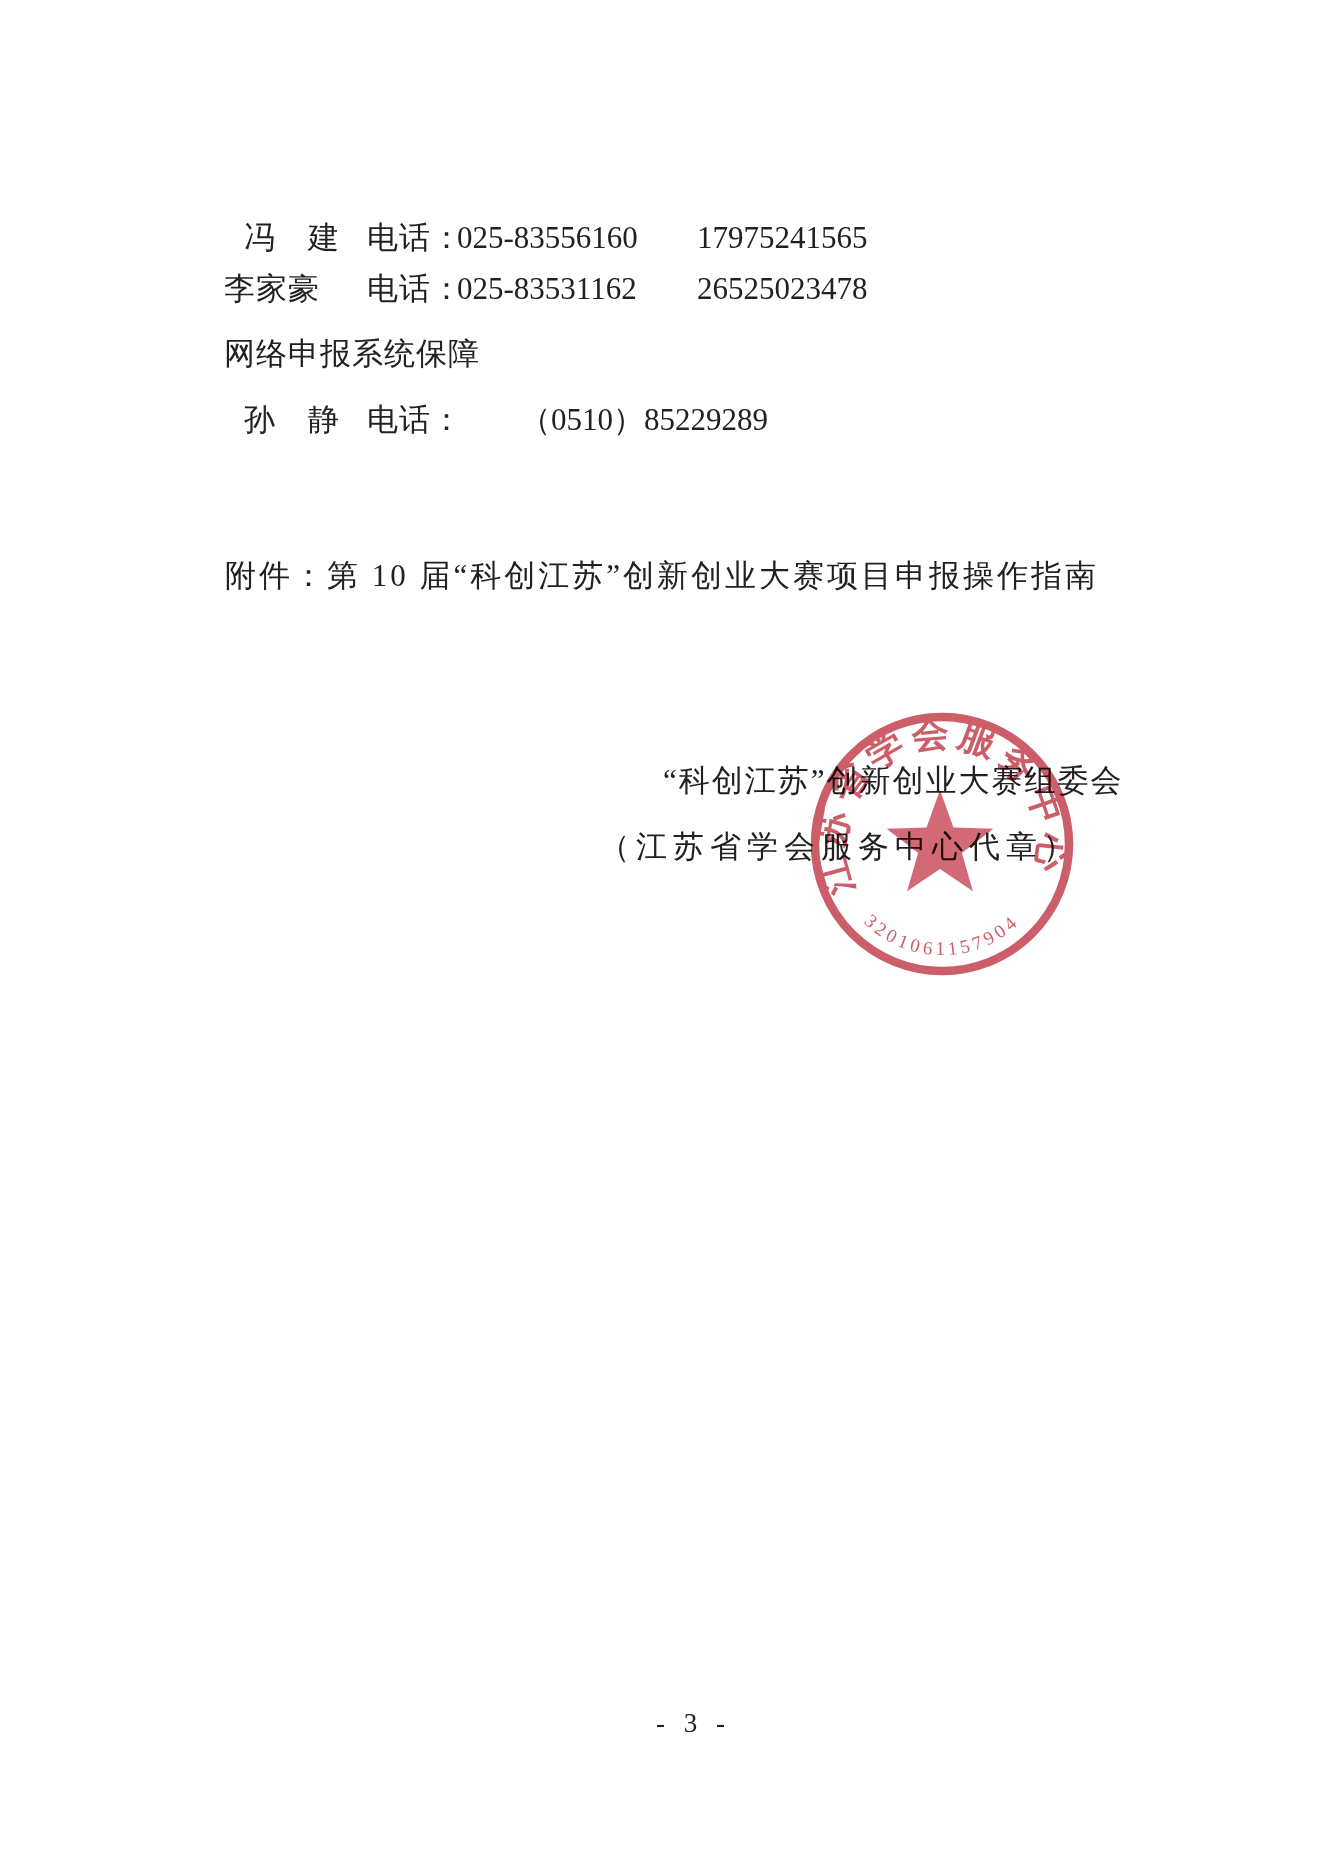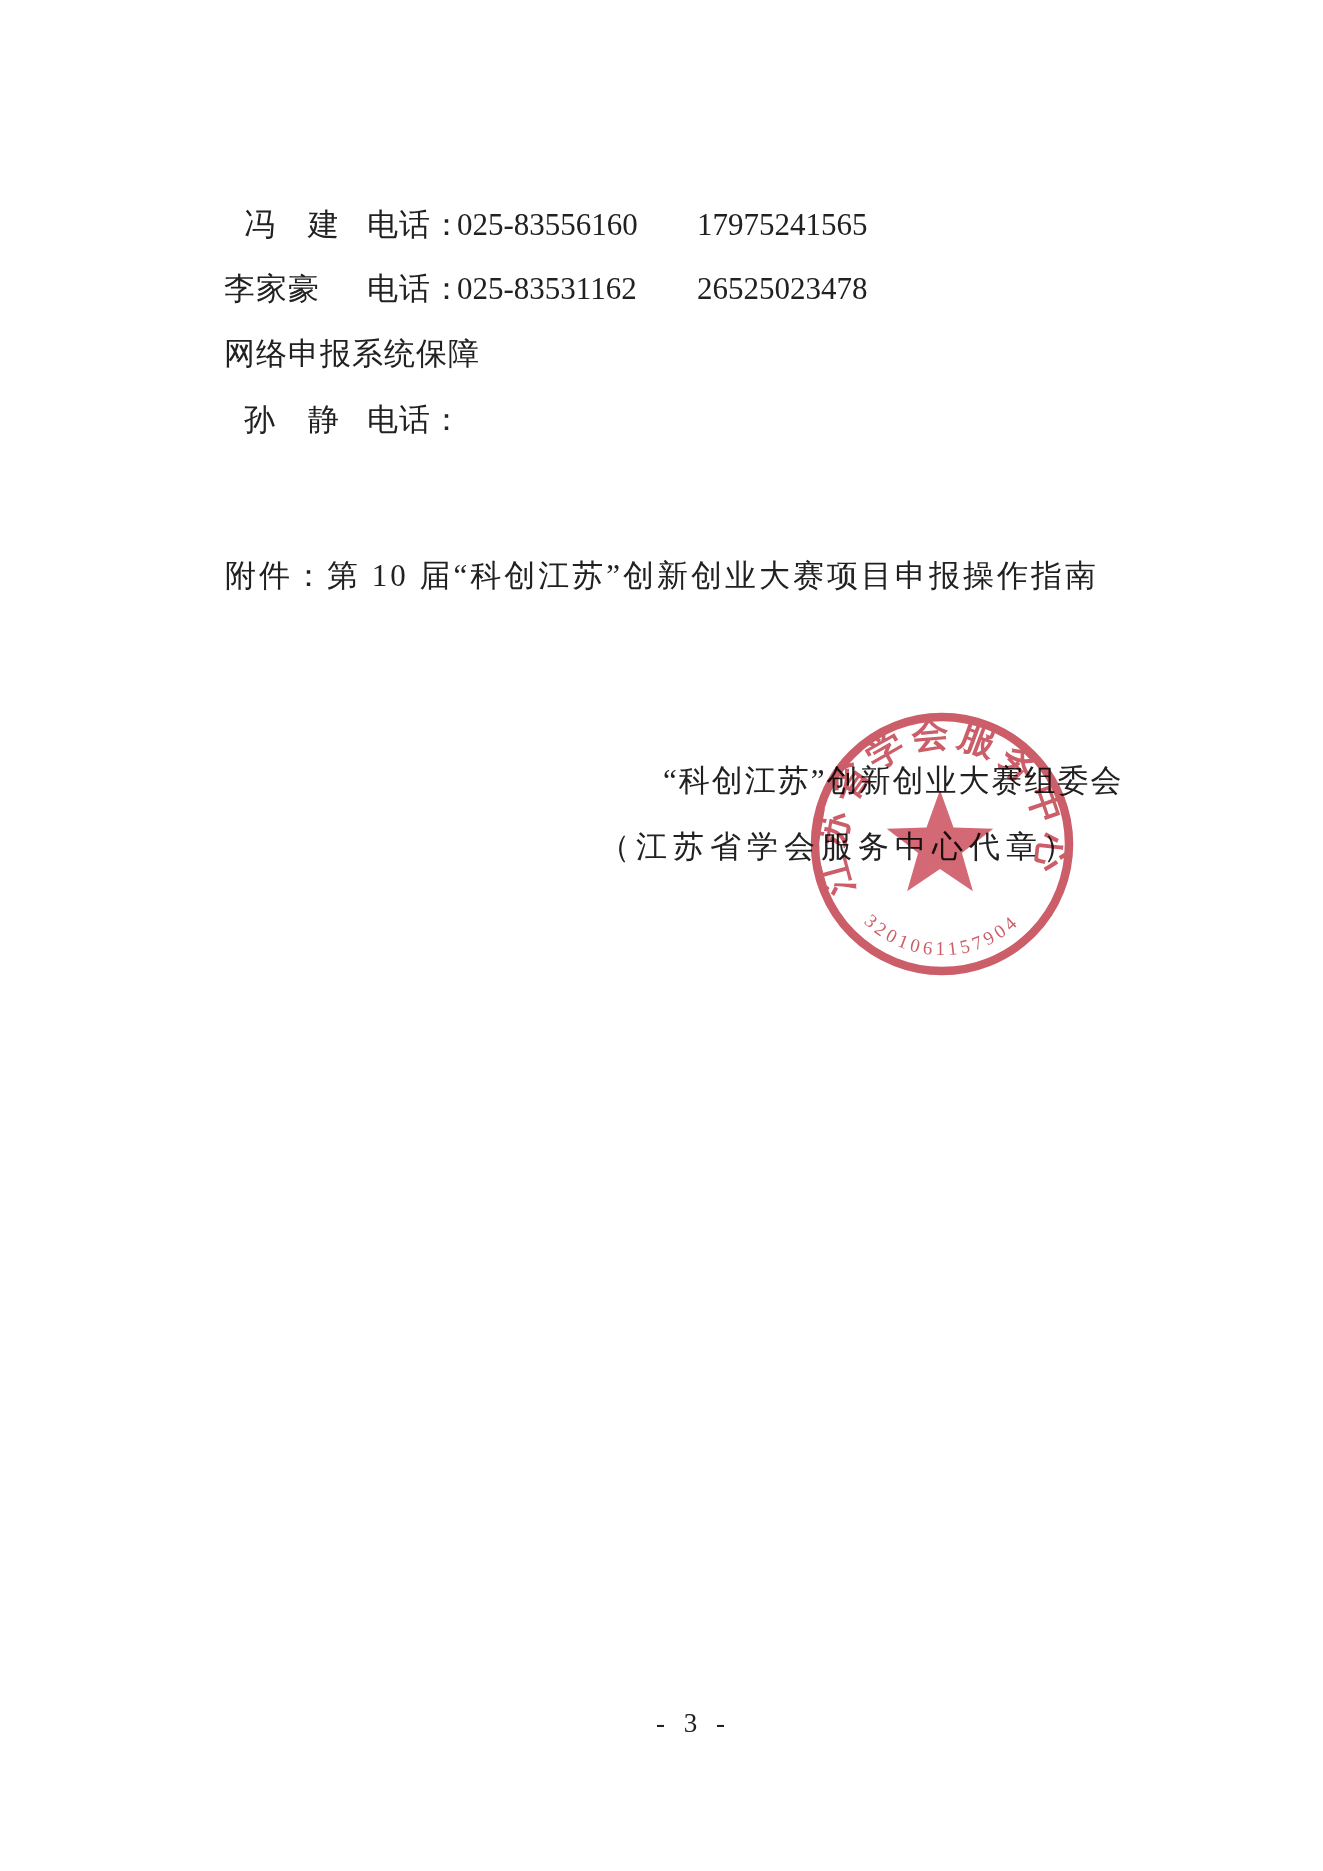--- a/index.html
+++ b/index.html
@@ -73,41 +73,42 @@
     font-family: "Liberation Serif", "DejaVu Serif", serif;
     font-size: 19px;
     letter-spacing: 4px;
   }
 </style>
 </head>
 <body>
 
 <div class="page">
 
-  <div class="line" style="top:205px">
+  <div class="line" style="top:218px">
     <span class="col-name-indent">冯　建</span>
     <span class="col-label">电话：</span>
     <span class="col-phone1">025-83556160</span>
     <span class="col-phone2">17975241565</span>
   </div>
 
   <div class="line" style="top:269px">
     <span class="col-name">李家豪</span>
     <span class="col-label">电话：</span>
     <span class="col-phone1">025-83531162</span>
     <span class="col-phone2">26525023478</span>
   </div>
 
   <div class="line note-line">
     <span>网络申报系统保障</span>
   </div>
 
   <div class="line" style="top:400px">
     <span class="col-name-indent">孙　静</span>
     <span class="col-label">电话：</span>
+    <span class="col-phone-sup">（0510）85229289</span>
   </div>
 
   <div class="line attachment-line">
     <span>附件：第 10 届“科创江苏”创新创业大赛项目申报操作指南</span>
   </div>
 
   <div class="line sig-note">
     <span>（江苏省学会服务中心代章）</span>
   </div>
   <div class="line sig-org">

